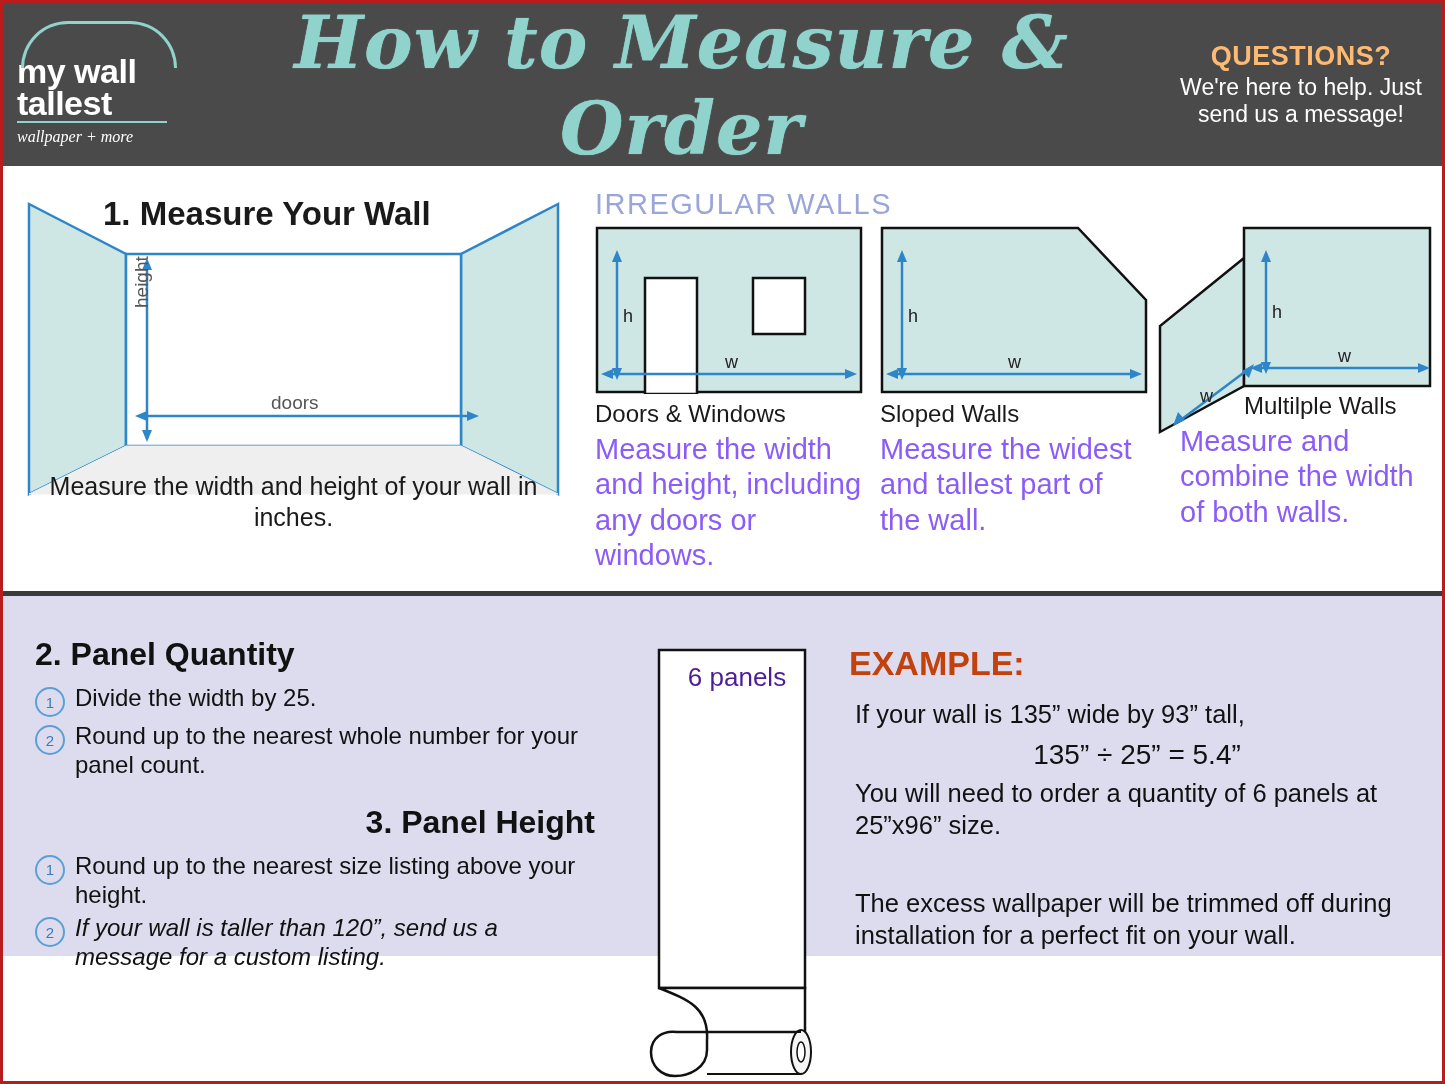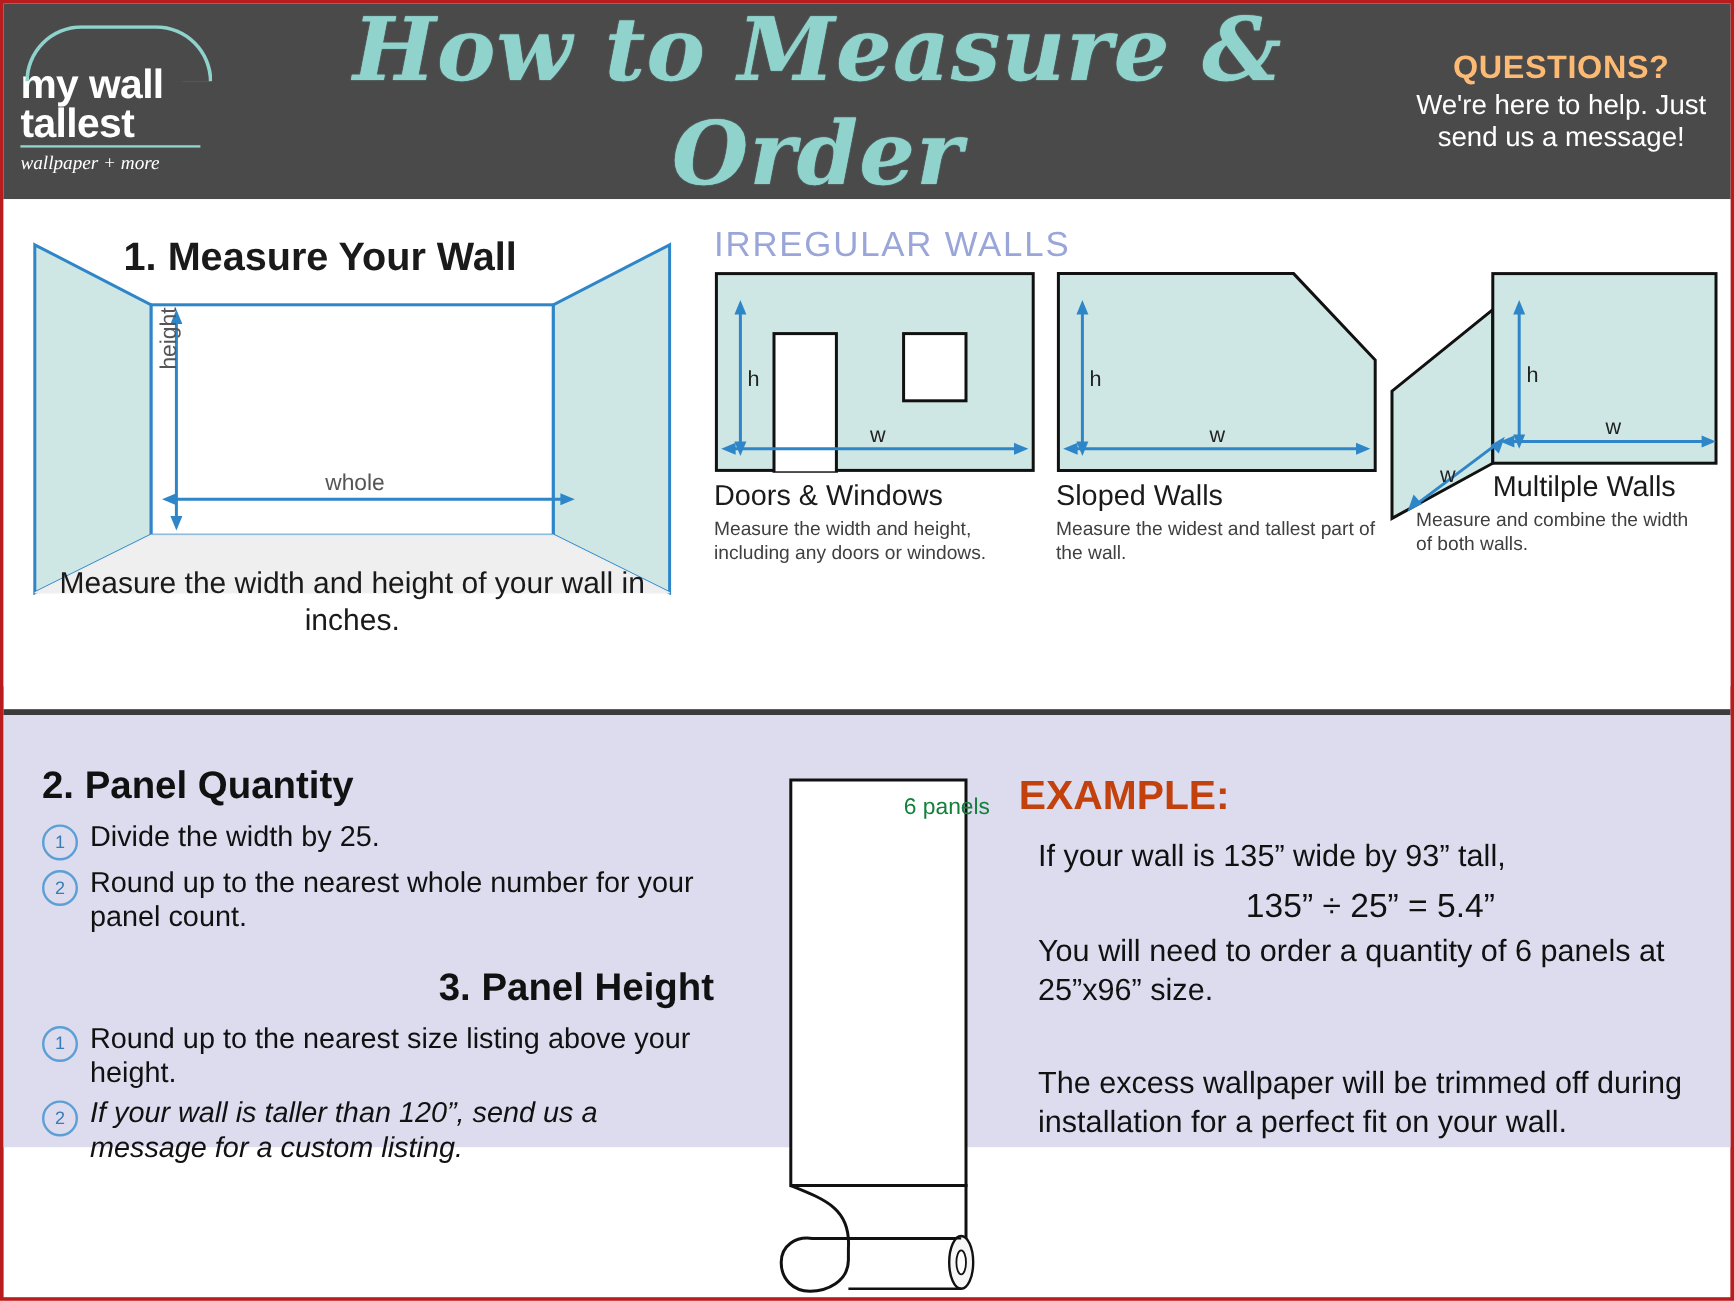--- a/index.html
+++ b/index.html
@@ -87,21 +87,21 @@
     position:absolute;left:592px;top:22px;width:620px;
     font-size:29px;color:#9aa6d8;letter-spacing:1.5px;
   }
   .irr{
     position:absolute;top:60px;
   }
   .irr-label{
     font-size:24px;color:#1a1a1a;margin-top:6px;
   }
   .irr-text{
-    font-size:16px;color:#404040;line-height:1.22;margin-top:4px;
+    font-size:29px;color:#8b5cf6;line-height:1.22;margin-top:4px;
   }
 
   
   .divider{
     position:absolute;left:0;top:588px;width:100%;height:5px;background:#3b3b3b;
   }
 
   
   .section-bottom{
     position:absolute;left:0;top:593px;width:100%;height:360px;
@@ -117,30 +117,30 @@
     color:#3a7cb5;font-size:15px;display:flex;align-items:center;justify-content:center;
     flex:0 0 auto;margin-right:10px;margin-top:4px;
   }
   .numtext{font-size:24px;color:#111;line-height:1.22;}
   .italic{font-style:italic;}
 
   .example h3{
     font-size:34px;font-weight:700;margin:0 0 16px 0;color:#c2410c;
   }
   .example p{
-    font-size:25.5px;color:#111;margin:0 0 6px 16px;line-height:1.25;
+    font-size:25.5px;color:#111;margin:0 0 6px 6px;line-height:1.25;
   }
   .center{text-align:center;}
 
   .panelroll{
     position:absolute;left:646px;top:52px;width:176px;height:432px;
   }
   .roll-label{
-    position:absolute;left:0;top:14px;width:176px;text-align:right;
-    font-size:19px;color:#15803d;
+    position:absolute;left:0;top:14px;width:176px;text-align:center;
+    font-size:26px;color:#4c1d95;
   }
   svg{display:block;}
 </style>
 </head>
 <body>
 
 <div class="page">
 
   <div class="header">
 
@@ -177,21 +177,21 @@
 
         <line x1="126" y1="68" x2="126" y2="240" stroke="#2e86c8" stroke-width="2.5"></line>
         <polygon points="126,62 121,74 131,74" fill="#2e86c8"></polygon>
         <polygon points="126,246 121,234 131,234" fill="#2e86c8"></polygon>
 
         <line x1="120" y1="220" x2="452" y2="220" stroke="#2e86c8" stroke-width="2.5"></line>
         <polygon points="114,220 126,215 126,225" fill="#2e86c8"></polygon>
         <polygon points="458,220 446,215 446,225" fill="#2e86c8"></polygon>
       </svg>
       <div style="position:absolute;left:110px;top:112px;transform:rotate(-90deg);transform-origin:left top;font-size:19px;color:#555;">height</div>
-      <div style="position:absolute;left:250px;top:196px;font-size:19px;color:#555;">whole</div>
+      <div style="position:absolute;left:250px;top:196px;font-size:19px;color:#555;">doors</div>
     </div>
 
     <div class="wall-caption">Measure the width and height of your wall in inches.</div>
 
     <div class="irregular-title">IRREGULAR WALLS</div>
 
     <div class="irr" style="left:592px;width:270px;">
       <svg width="268" height="168" viewBox="0 0 268 168">
         <rect x="2" y="2" width="264" height="164" fill="#cfe7e4" stroke="#111" stroke-width="2.5"></rect>
         <rect x="50" y="52" width="52" height="116" fill="#ffffff" stroke="#111" stroke-width="2.5"></rect>

